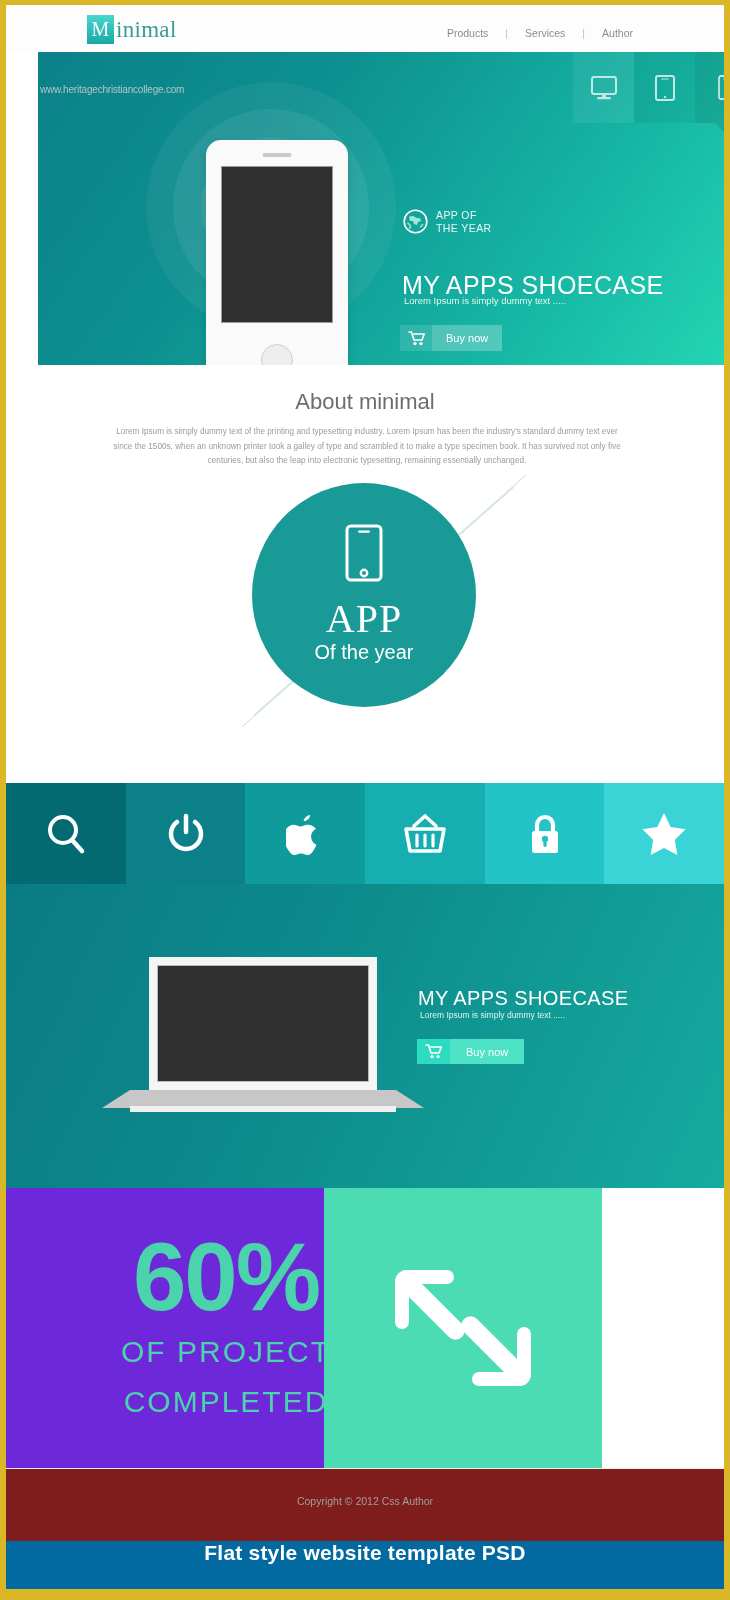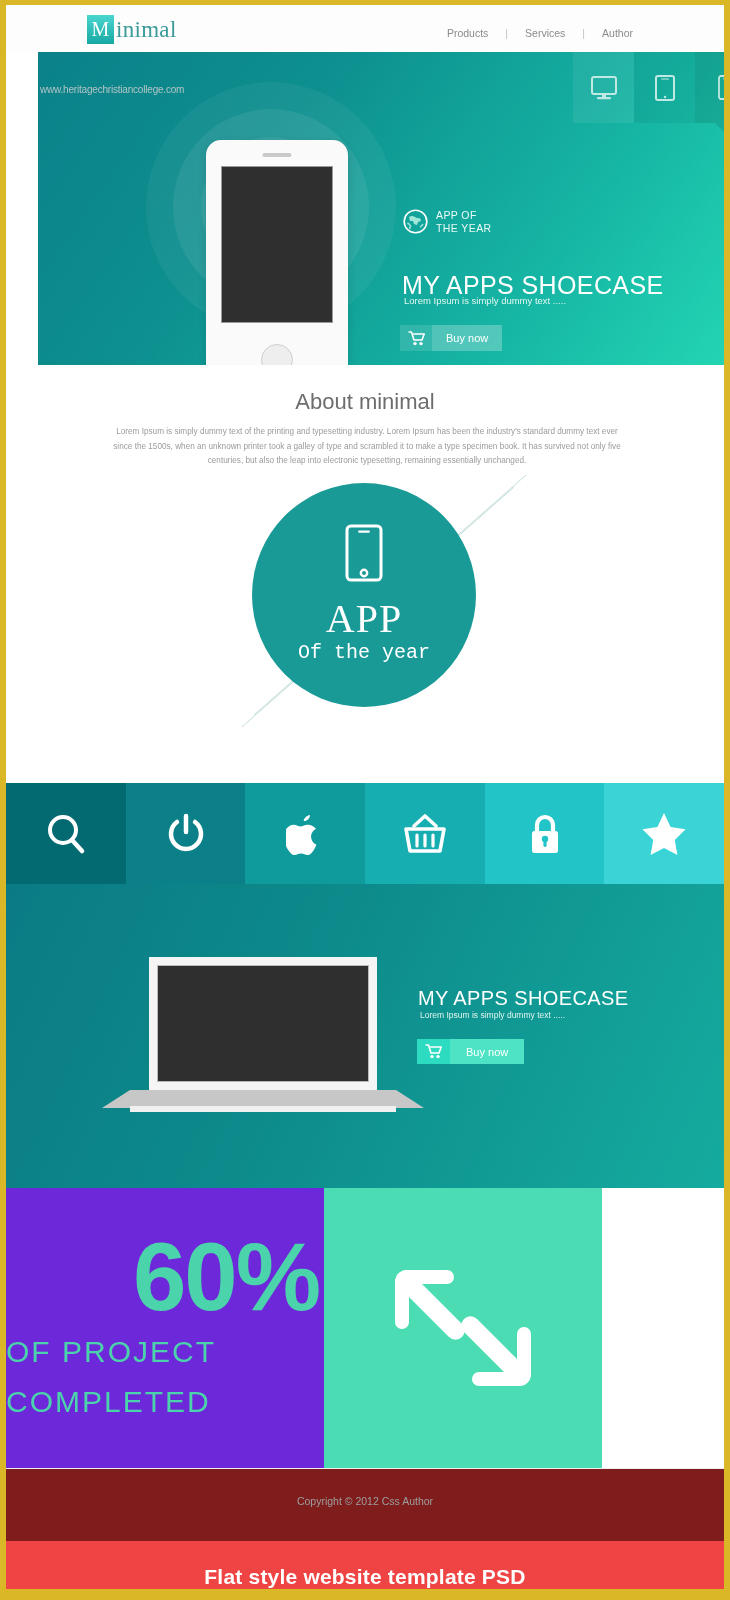--- a/index.html
+++ b/index.html
@@ -135,21 +135,21 @@
     width: 224px; height: 224px; border-radius: 50%;
     background: #199a96;
     display: flex; flex-direction: column; align-items: center; justify-content: flex-start;
   }
   .badge-phone { margin-top: 41px; }
   .badge-app {
     font-family: "Liberation Serif", serif; color: #ffffff;
     font-size: 40px; line-height: 40px; margin-top: 17px; letter-spacing: 1px;
   }
   .badge-sub {
-    font-family: Liberation Mono, monospace; color: #ffffff;
+    font-family: Liberation Sans, sans-serif; color: #ffffff;
     font-size: 20px; margin-top: 2px; text-align: right;
   }
 
   
   .icon-bar { position: absolute; left: 0; top: 778px; width: 718px; height: 101px; display: flex; }
   .icon-cell { flex: 1; display: flex; align-items: center; justify-content: center; }
 
   
   .laptop-sec {
     position: absolute; left: 0; top: 879px; width: 718px; height: 304px;
@@ -184,21 +184,21 @@
   .stats { position: absolute; left: 0; top: 1183px; width: 596px; height: 280px; background: #6d28d9; }
   .stats-right {
     position: absolute; right: 0; top: 0; width: 278px; height: 280px;
     background: #4bdcb4; display: flex; align-items: center; justify-content: center;
   }
   .pct {
     position: absolute; left: 0; top: 41px; width: 440px; text-align: center;
     font-size: 96px; font-weight: bold; color: #4bd4ab; letter-spacing: -2px; line-height: 96px;
   }
   .pct-l1, .pct-l2 {
-    position: absolute; left: 0; width: 440px; 
+    position: absolute; left: 0; width: 440px; text-align: center;
     font-size: 30px; font-weight: 300; color: #4bd4ab; letter-spacing: 2px;
   }
   .pct-l1 { top: 147px; }
   .pct-l2 { top: 197px; }
 
   
   .footer {
     position: absolute; left: 0; top: 1463px; width: 718px; height: 73px;
     background: #7f1d1d; border-top: 1px solid #efefef;
   }
@@ -206,21 +206,21 @@
     position: absolute; left: 0; right: 0; top: 26px; text-align: center;
     font-size: 10.5px; color: #9e9e9e;
   }
   .watermark {
     position: absolute; left: 34px; top: 79px;
     font-size: 10px; color: #cfcfcf; opacity: .85; letter-spacing: -.2px;
     font-family: "Liberation Sans", sans-serif;
   }
   .psd-banner {
     position: absolute; left: 0; top: 1536px; width: 718px; height: 48px;
-    background: #ef4444; display: flex; align-items: flex-end; justify-content: center;
+    background: #0369a1; display: flex; align-items: flex-start; justify-content: center;
   }
   .psd-banner span { color: #ffffff; font-size: 21px; font-weight: bold; letter-spacing: .2px; }
 </style>
 </head>
 <body>
 
 <div id="page">
   <div class="frame-inner">
 
     <div class="site-header">

